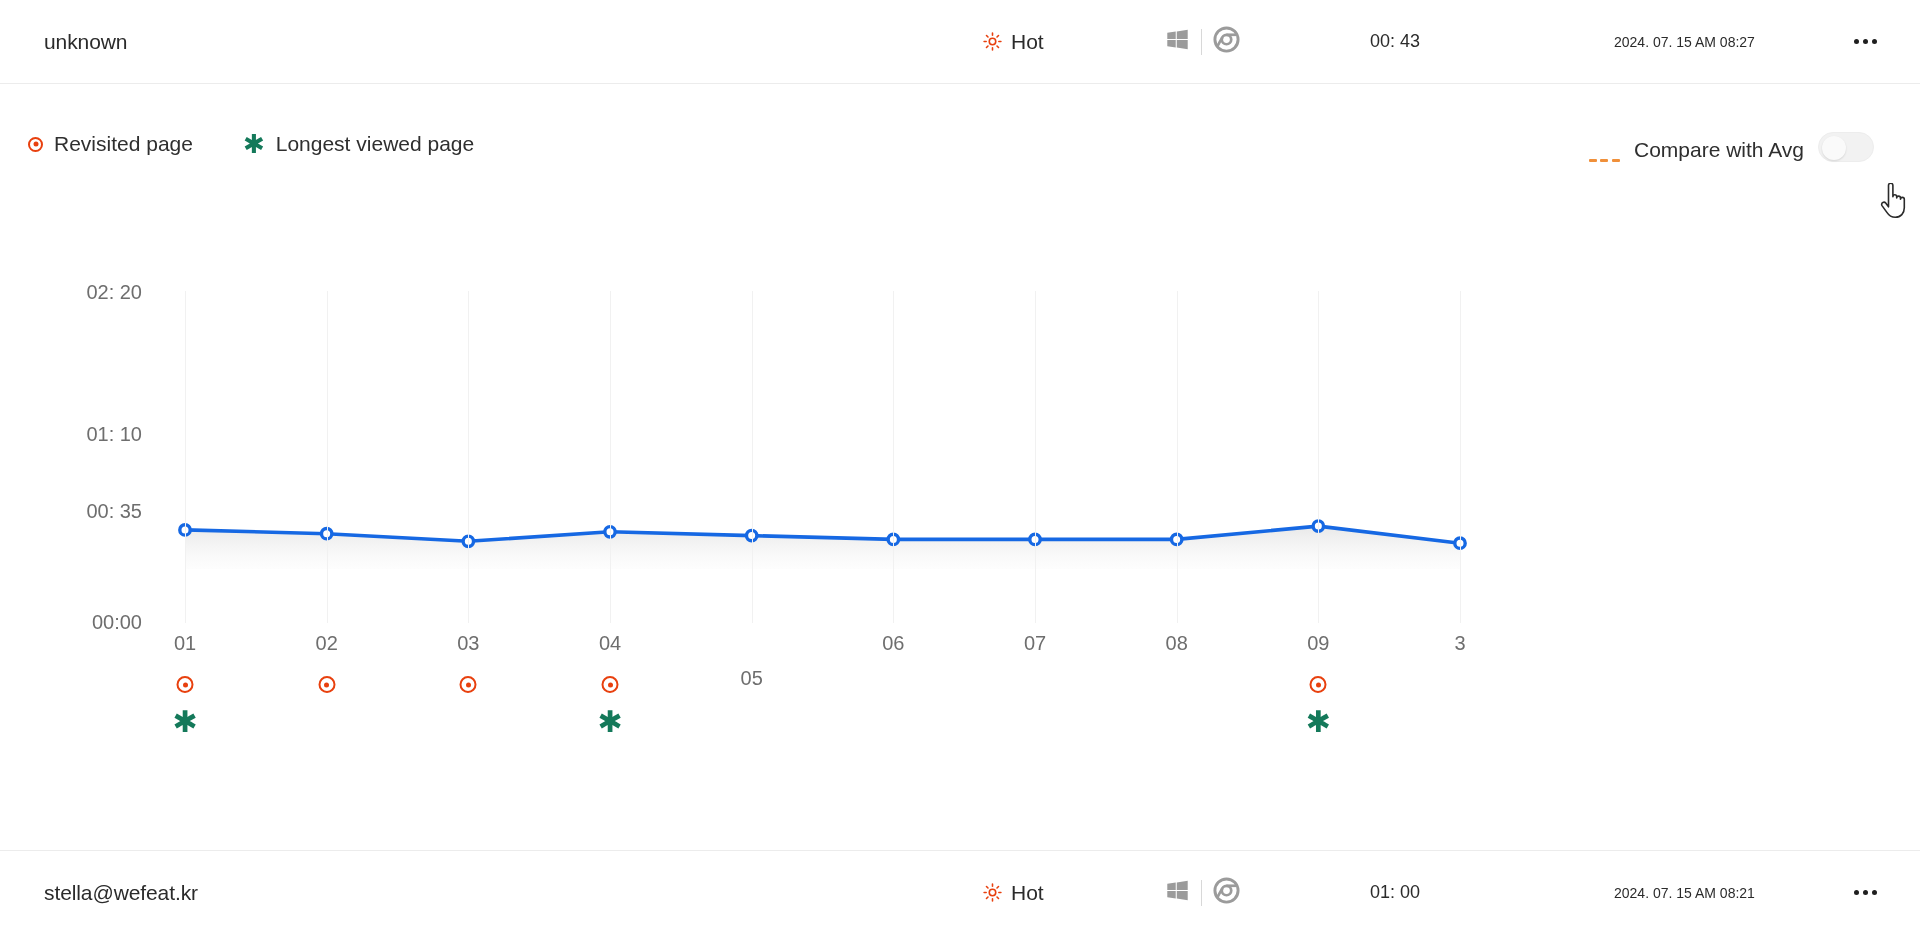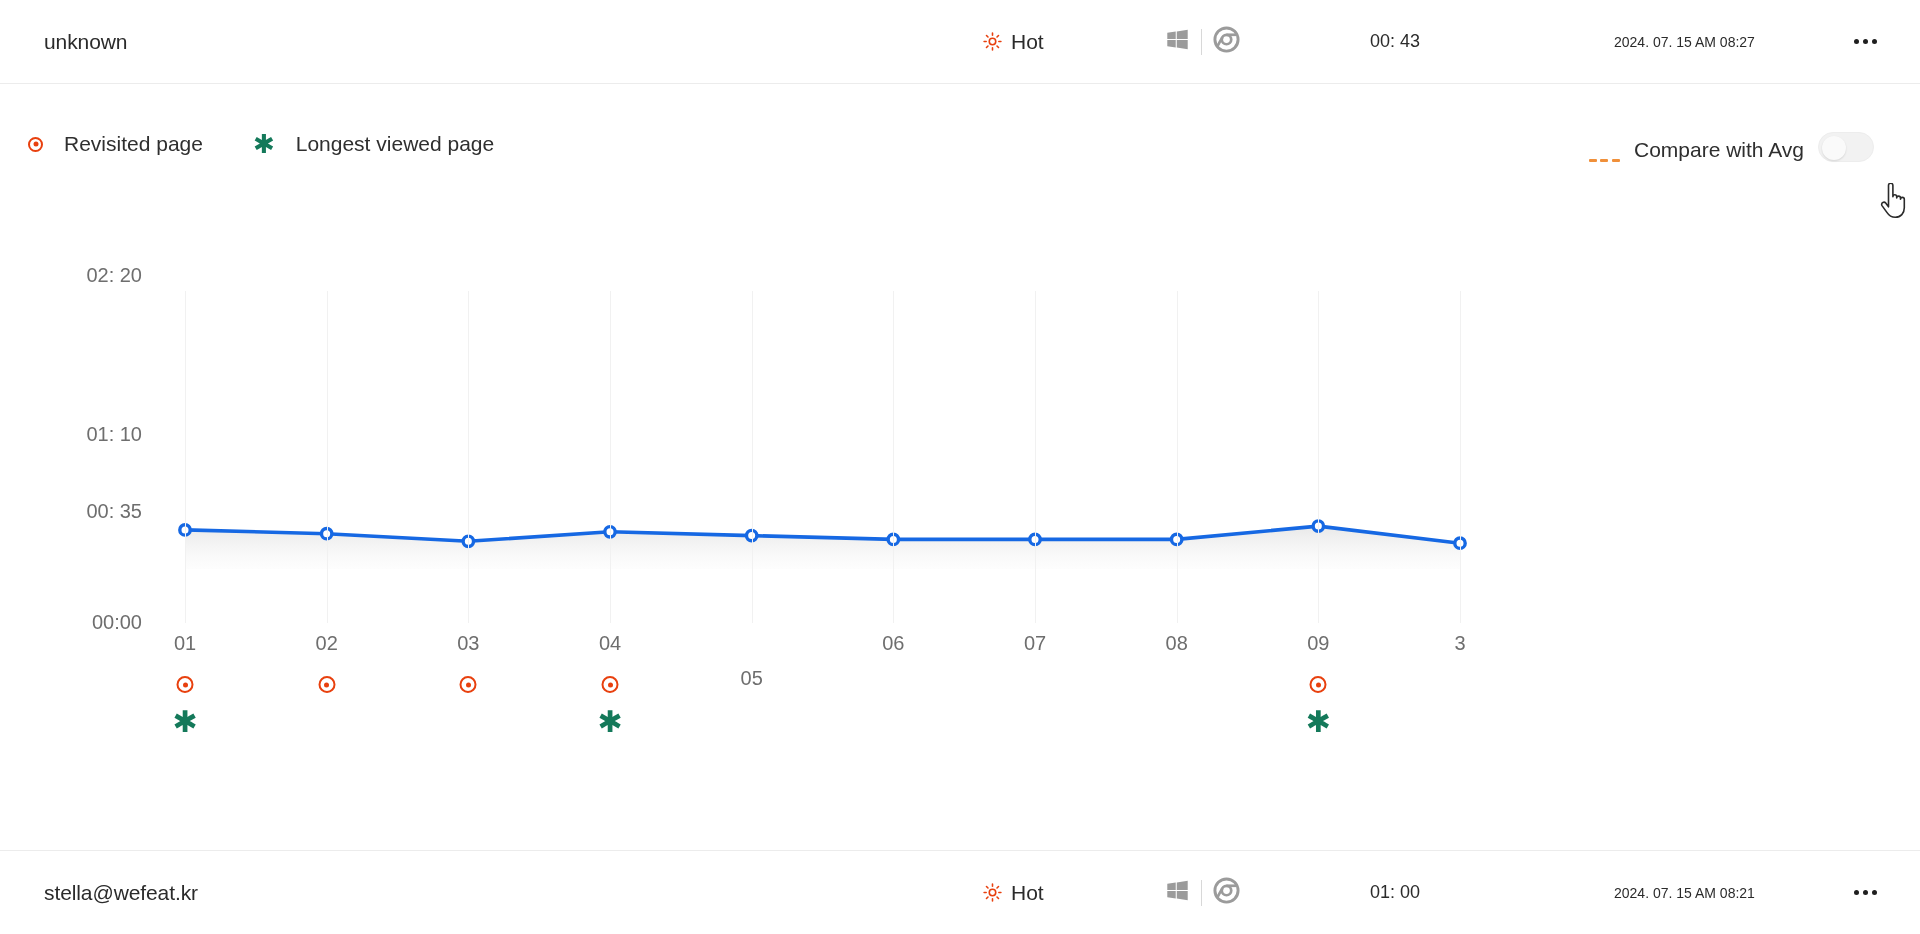--- a/index.html
+++ b/index.html
@@ -56,21 +56,21 @@
 
   
   .legend-bar {
     position: absolute; top: 84px; left: 0; width: 1920px; height: 130px;
   }
   .legend-left {
     position: absolute; left: 28px; top: 48px;
     display: flex; align-items: center; gap: 50px;
   }
   .legend-item {
-    display: flex; align-items: center; gap: 21px;
+    display: flex; align-items: center; gap: 11px;
     font-size: 21px; color: #2f2f2f; cursor: pointer;
   }
   .ring-ico {
     width: 15px; height: 15px; border-radius: 50%;
     border: 2.4px solid #e8400e; position: relative;
     display: inline-block;
   }
   .ring-ico::after {
     content: ""; position: absolute; left: 50%; top: 50%;
     transform: translate(-50%,-50%);
@@ -209,21 +209,21 @@
 
   <div class="cursor-hand">
     <svg width="30" height="36" viewBox="0 0 30 36">
       <path d="M8.5 2.5c0-1.2 1-2.2 2.2-2.2s2.2 1 2.2 2.2v11.2c0-1 .9-1.9 1.9-1.9s1.9.9 1.9 1.9v1.3c0-1 .9-1.9 1.9-1.9s1.9.9 1.9 1.9v1.3c0-1 .9-1.9 1.9-1.9s1.9.9 1.9 1.9v8.4c0 5.6-3.6 9.6-9 9.6-4.3 0-6.3-1.7-8.6-5.2L2 22.6c-.7-1.1-.3-2.5.8-3.1 1-.6 2.2-.3 2.9.6l2.8 3.7V2.5z" fill="#ffffff" stroke="#2b2b2b" stroke-width="1.6" stroke-linejoin="round"></path>
     </svg>
   </div>
 
   <div class="chart-area">
 
     <div class="ylabels">
-      <div class="ylabel" style="top:61px;margin-left:33px;">02: 20</div>
+      <div class="ylabel" style="top:78px;margin-left:33px;">02: 20</div>
       <div class="ylabel" style="top:220px;">01: 10</div>
       <div class="ylabel" style="top:297px;">00: 35</div>
       <div class="ylabel" style="top:408px;">00:00</div>
     </div>
 
     <div class="plot">
       <svg id="chart-svg" width="1620" height="440" viewBox="0 0 1620 440">
           <defs>
             <linearGradient id="ag" x1="0" y1="0" x2="0" y2="1">
               <stop offset="0%" stop-color="#e4e4e4" stop-opacity="0.85"></stop>

